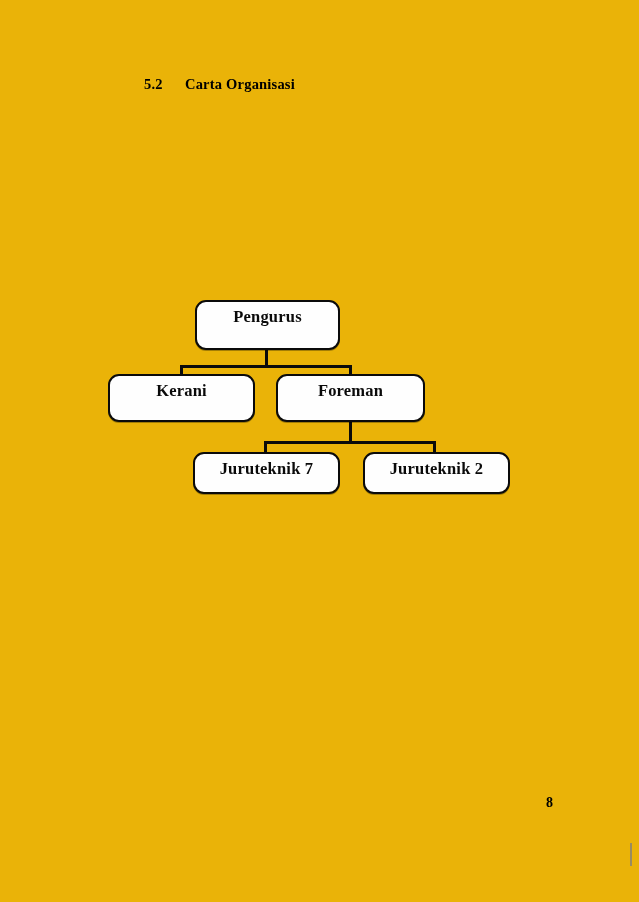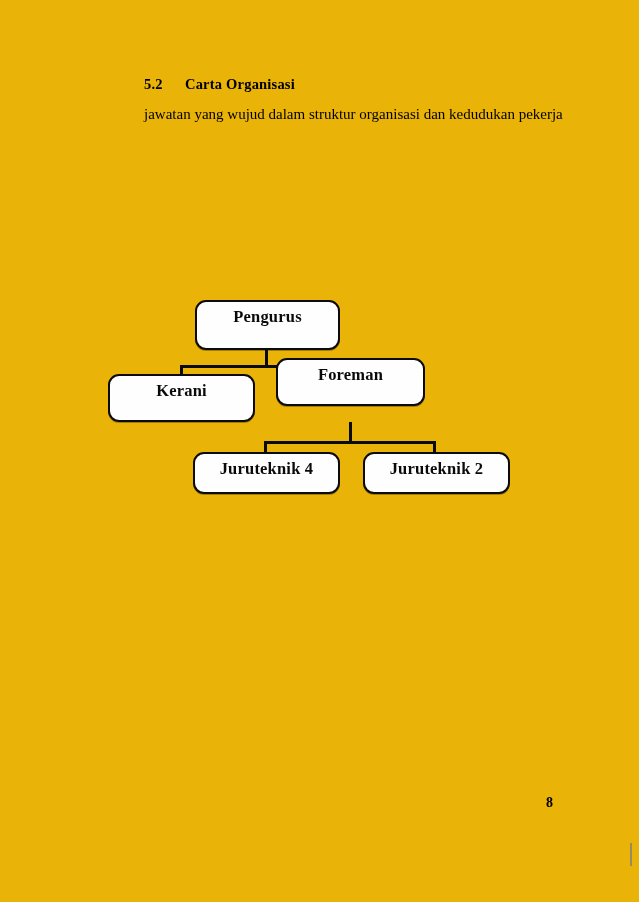--- a/index.html
+++ b/index.html
@@ -100,21 +100,20 @@
 </head>
 <body>
 
 <div id="page">
 
   <div class="heading">
     <span class="num">5.2</span><span>Carta Organisasi</span>
   </div>
 
   <div class="para">
-    <div>jawatan yang wujud dalam struktur organisasi dan kedudukan pekerja</div>
   </div>
 
   <div id="chart">
 
     <div class="connector conn-v" style="left:265px; top:350px; height:17px;"></div>
     <div class="connector conn-h" style="left:180px; top:365px; width:172px;"></div>
     <div class="connector conn-v" style="left:180px; top:365px; height:11px;"></div>
     <div class="connector conn-v" style="left:349px; top:365px; height:11px;"></div>
 
     <div class="connector conn-v" style="left:349px; top:422px; height:21px;"></div>
@@ -123,26 +122,26 @@
     <div class="connector conn-v" style="left:433px; top:441px; height:12px;"></div>
 
     <div class="node" style="left:195px; top:300px; width:145px; height:50px;">
       <div class="label">Pengurus</div>
     </div>
 
     <div class="node" style="left:108px; top:374px; width:147px; height:48px;">
       <div class="label">Kerani</div>
     </div>
 
-    <div class="node" style="left:276px; top:358px; width:149px; height:48px;">
+    <div class="node" style="left:276px; top:374px; width:149px; height:48px;">
       <div class="label">Foreman</div>
     </div>
 
     <div class="node" style="left:193px; top:452px; width:147px; height:42px;">
-      <div class="label">Juruteknik 4</div>
+      <div class="label">Juruteknik 7</div>
     </div>
 
     <div class="node" style="left:363px; top:452px; width:147px; height:42px;">
       <div class="label">Juruteknik 2</div>
     </div>
 
   </div>
 
   <div class="page-number">8</div>
   <div class="scan-artifact"></div>

